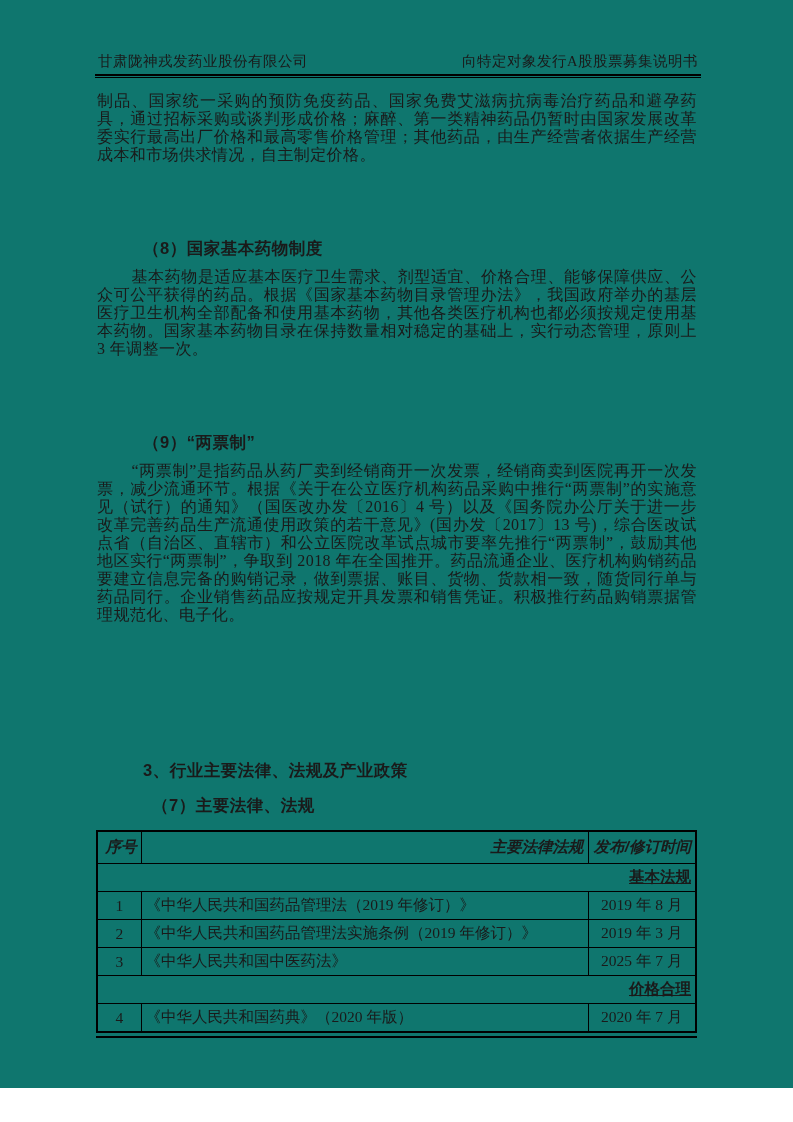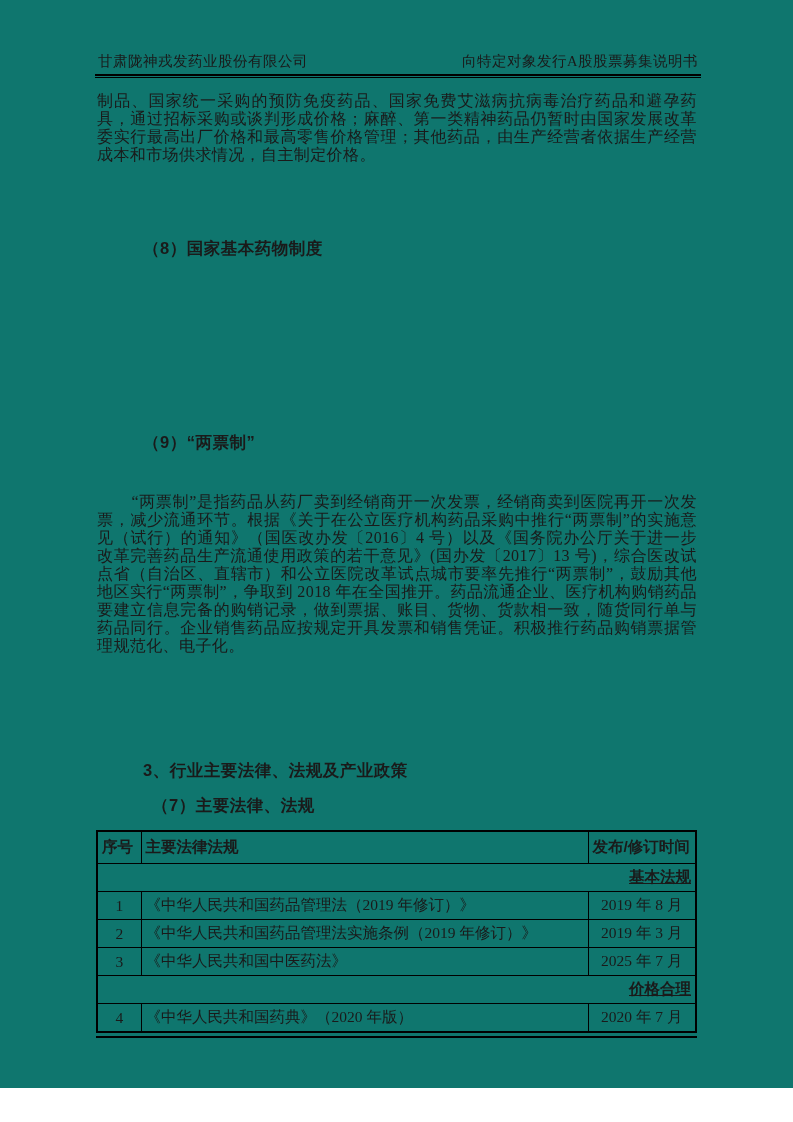--- a/index.html
+++ b/index.html
@@ -78,21 +78,22 @@
     border: 1px solid #000;
     font-size: 15.5px;
     padding: 0 4px;
     overflow: hidden;
     white-space: nowrap;
   }
   table.laws th {
     font-family: "Liberation Sans", "DejaVu Sans", sans-serif;
     font-weight: bold;
     height: 31px;
-    text-align: left;
+    text-align: right;
+    font-style: italic;
   }
   table.laws td { height: 27px; }
   .c-no { width: 44px; }
   .c-date { width: 108px; }
   td.cell-no { text-align: center; }
   td.cell-name { text-align: left; padding-left: 12px; }
   td.cell-date { text-align: center; }
   tr.group-row td {
     font-family: "Liberation Sans", "DejaVu Sans", sans-serif;
     font-weight: bold;
@@ -121,24 +122,25 @@
   <div class="running-header">
     <span>甘肃陇神戎发药业股份有限公司</span>
     <span>向特定对象发行A股股票募集说明书</span>
   </div>
   <div class="header-rule"></div>
 
   <p class="body-par" style="top: 92px;">制品、国家统一采购的预防免疫药品、国家免费艾滋病抗病毒治疗药品和避孕药具，通过招标采购或谈判形成价格；麻醉、第一类精神药品仍暂时由国家发展改革委实行最高出厂价格和最高零售价格管理；其他药品，由生产经营者依据生产经营成本和市场供求情况，自主制定价格。</p>
 
   <h4 class="heading" style="top: 238px; left: 143px;">（8）国家基本药物制度</h4>
 
+  <p class="body-par indent" style="top: 268px;">基本药物是适应基本医疗卫生需求、剂型适宜、价格合理、能够保障供应、公众可公平获得的药品。根据《国家基本药物目录管理办法》，我国政府举办的基层医疗卫生机构全部配备和使用基本药物，其他各类医疗机构也都必须按规定使用基本药物。国家基本药物目录在保持数量相对稳定的基础上，实行动态管理，原则上 3 年调整一次。</p>
 
   <h4 class="heading" style="top: 432px; left: 143px;">（9）“两票制”</h4>
 
-  <p class="body-par indent" style="top: 462px; margin-top: 31px;">“两票制”是指药品从药厂卖到经销商开一次发票，经销商卖到医院再开一次发票，减少流通环节。根据《关于在公立医疗机构药品采购中推行“两票制”的实施意见（试行）的通知》（国医改办发〔2016〕4 号）以及《国务院办公厅关于进一步改革完善药品生产流通使用政策的若干意见》(国办发〔2017〕13 号)，综合医改试点省（自治区、直辖市）和公立医院改革试点城市要率先推行“两票制”，鼓励其他地区实行“两票制”，争取到 2018 年在全国推开。药品流通企业、医疗机构购销药品要建立信息完备的购销记录，做到票据、账目、货物、货款相一致，随货同行单与药品同行。企业销售药品应按规定开具发票和销售凭证。积极推行药品购销票据管理规范化、电子化。</p>
+  <p class="body-par indent" style="top: 462px;">“两票制”是指药品从药厂卖到经销商开一次发票，经销商卖到医院再开一次发票，减少流通环节。根据《关于在公立医疗机构药品采购中推行“两票制”的实施意见（试行）的通知》（国医改办发〔2016〕4 号）以及《国务院办公厅关于进一步改革完善药品生产流通使用政策的若干意见》(国办发〔2017〕13 号)，综合医改试点省（自治区、直辖市）和公立医院改革试点城市要率先推行“两票制”，鼓励其他地区实行“两票制”，争取到 2018 年在全国推开。药品流通企业、医疗机构购销药品要建立信息完备的购销记录，做到票据、账目、货物、货款相一致，随货同行单与药品同行。企业销售药品应按规定开具发票和销售凭证。积极推行药品购销票据管理规范化、电子化。</p>
 
   <h3 class="heading" style="top: 760px; left: 143px;">3、行业主要法律、法规及产业政策</h3>
 
   <h4 class="heading" style="top: 795px; left: 152px;">（7）主要法律、法规</h4>
 
   <div class="tbl-outer">
     <table class="laws">
       <colgroup>
         <col class="c-no">
         <col>

